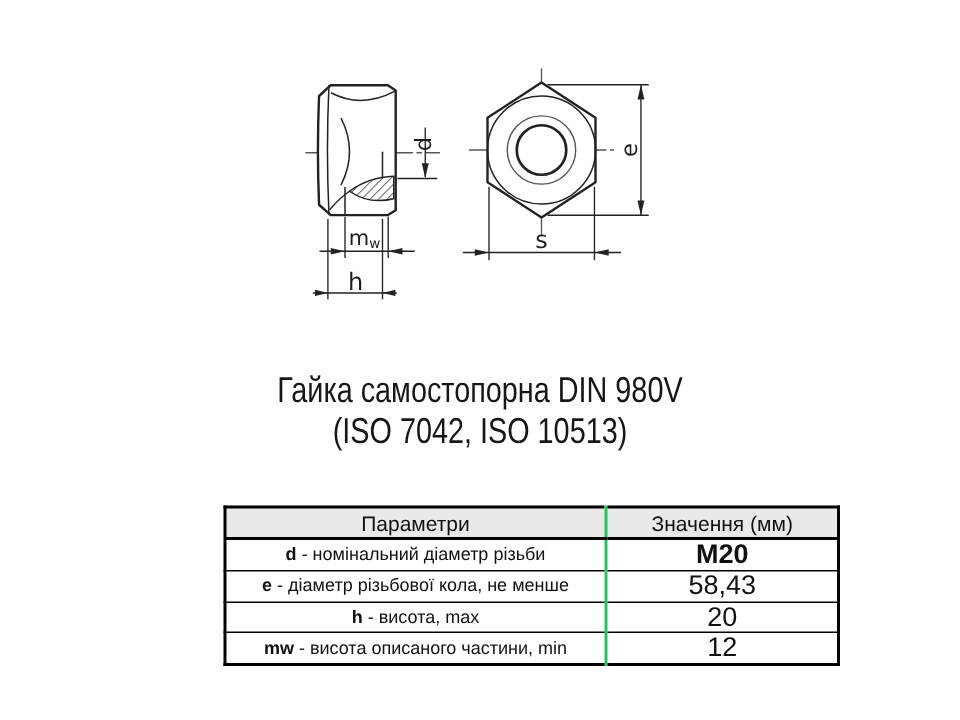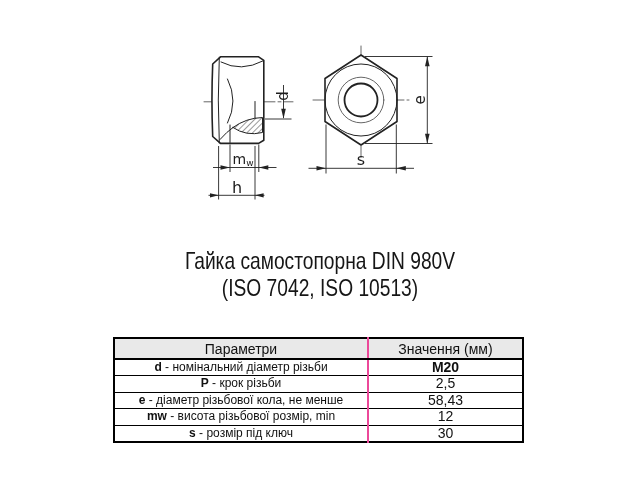--- a/index.html
+++ b/index.html
@@ -24,31 +24,31 @@
     font-size:24px;line-height:27px;color:#161616;letter-spacing:0;
     transform:scaleX(0.8);transform-origin:50% 0;
   }
   .spec-table{
     position:absolute;left:113px;top:337px;width:411px;
     border-collapse:collapse;table-layout:fixed;
   }
   .spec-table,
   .spec-table th,
   .spec-table td{border:1px solid #000;}
-  .spec-table{border:2px solid #000;}
+  .spec-table{border:2px solid #000;margin-left:36px;}
   .spec-table th{
     height:19px;font-size:14px;font-weight:normal;text-align:center;
     border-bottom:2px solid #000;padding:0;
   }
   .spec-table td{
     height:15px;font-size:12px;text-align:center;padding:0 2px;
     line-height:1.1;
   }
-  .spec-table .val-col{border-left:2px solid #ec4899;}
-  .spec-table td.val{font-size:14px;}
+  .spec-table .val-col{border-left:2px solid #22c55e;}
+  .spec-table td.val{font-size:18px;}
   .sym{font-weight:bold;}
   .bold-val{font-weight:bold;}
 </style>
 </head>
 <body>
 
 <div class="canvas">
 
   <svg class="drawing-svg" viewBox="0 0 640 480" xmlns="http://www.w3.org/2000/svg">
     <defs>
@@ -152,31 +152,27 @@
         <th style="background:#e9e9e9">Параметри</th>
         <th class="val-col" style="background:#e9e9e9">Значення (мм)</th>
       </tr>
     </thead>
     <tbody>
       <tr>
         <td><span class="sym">d</span><span> - номінальний діаметр різьби</span></td>
         <td class="val-col val bold-val">M20</td>
       </tr>
       <tr>
-        <td><span class="sym">P</span><span> - крок різьби</span></td>
-        <td class="val-col val">2,5</td>
-      </tr>
-      <tr>
         <td><span class="sym">e</span><span> - діаметр різьбової кола, не менше</span></td>
         <td class="val-col val">58,43</td>
       </tr>
       <tr>
-        <td><span class="sym">mw</span><span> - висота різьбової розмір, min</span></td>
-        <td class="val-col val">12</td>
+        <td><span class="sym">h</span><span> - висота, max</span></td>
+        <td class="val-col val">20</td>
       </tr>
       <tr>
-        <td><span class="sym">s</span><span> - розмір під ключ</span></td>
-        <td class="val-col val">30</td>
+        <td><span class="sym">mw</span><span> - висота описаного частини, min</span></td>
+        <td class="val-col val">12</td>
       </tr>
     </tbody>
   </table>
 
 </div>
 
 </body></html>

